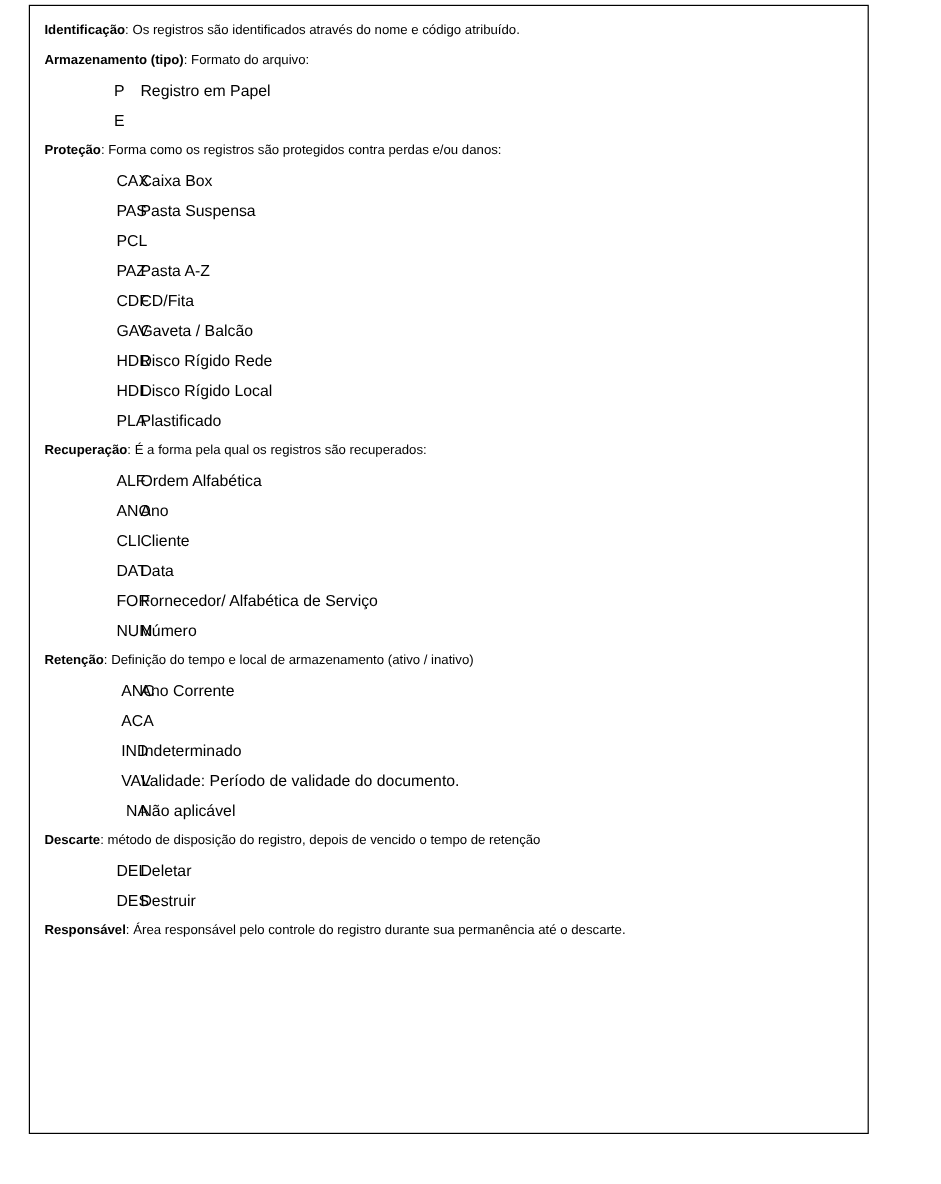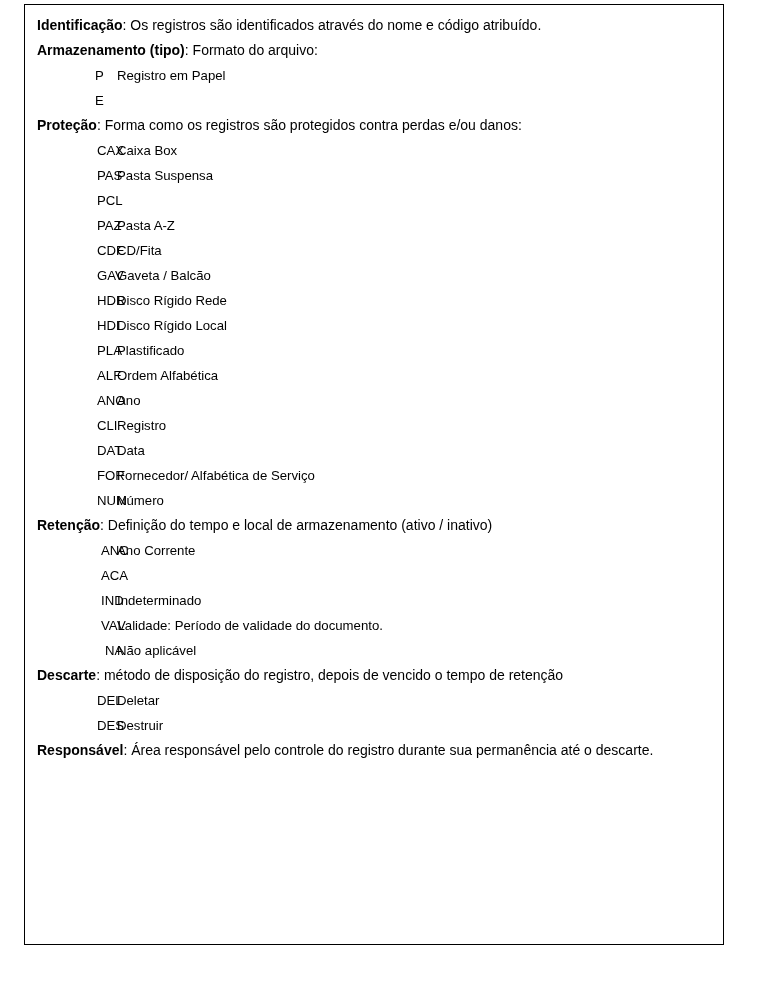--- a/index.html
+++ b/index.html
@@ -28,21 +28,21 @@
     height: 941px;
     border: 1px solid #000000;
     box-sizing: border-box;
     padding: 8px 10px 6px 10px;
     overflow: hidden;
   }
   .section {
     margin: 0;
   }
   .section-line {
-    font-size: 14px;
+    font-size: 11px;
     line-height: 15px;
     padding: 5px 0 5px 2px;
     white-space: normal;
   }
   .section-line .term {
     font-weight: bold;
   }
   .section-line .desc {
     font-weight: normal;
   }
@@ -137,31 +137,34 @@
         <span class="code">HDL</span>
         <span class="label">Disco Rígido Local</span>
       </div>
       <div class="entry indent-b">
         <span class="code">PLA</span>
         <span class="label">Plastificado</span>
       </div>
     </div>
 
     <div class="section">
+      <div class="section-line">
+        <span class="term">Recuperação</span><span class="desc">: É a forma pela qual os registros são recuperados:</span>
+      </div>
       <div class="entry indent-b">
         <span class="code">ALF</span>
         <span class="label">Ordem Alfabética</span>
       </div>
       <div class="entry indent-b">
         <span class="code">ANO</span>
         <span class="label"> Ano</span>
       </div>
       <div class="entry indent-b">
         <span class="code">CLI</span>
-        <span class="label">Registro</span>
+        <span class="label">Cliente</span>
       </div>
       <div class="entry indent-b">
         <span class="code">DAT</span>
         <span class="label">Data</span>
       </div>
       <div class="entry indent-b">
         <span class="code">FOR</span>
         <span class="label">Fornecedor/ Alfabética de Serviço</span>
       </div>
       <div class="entry indent-b">

